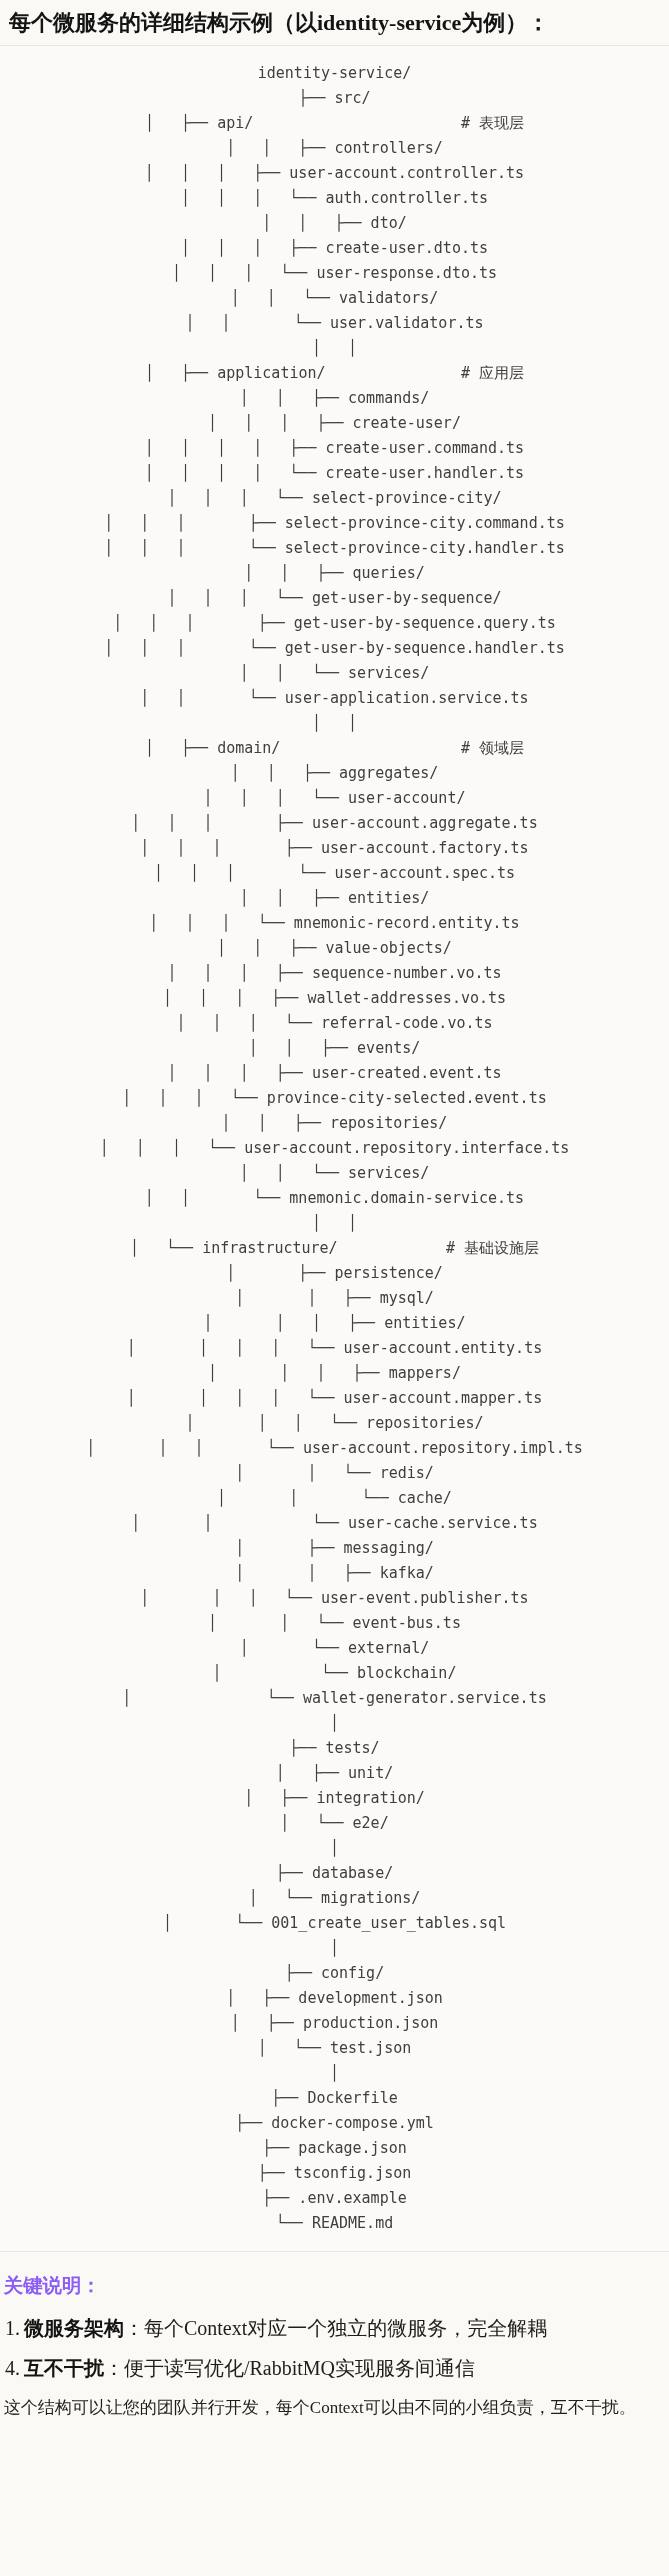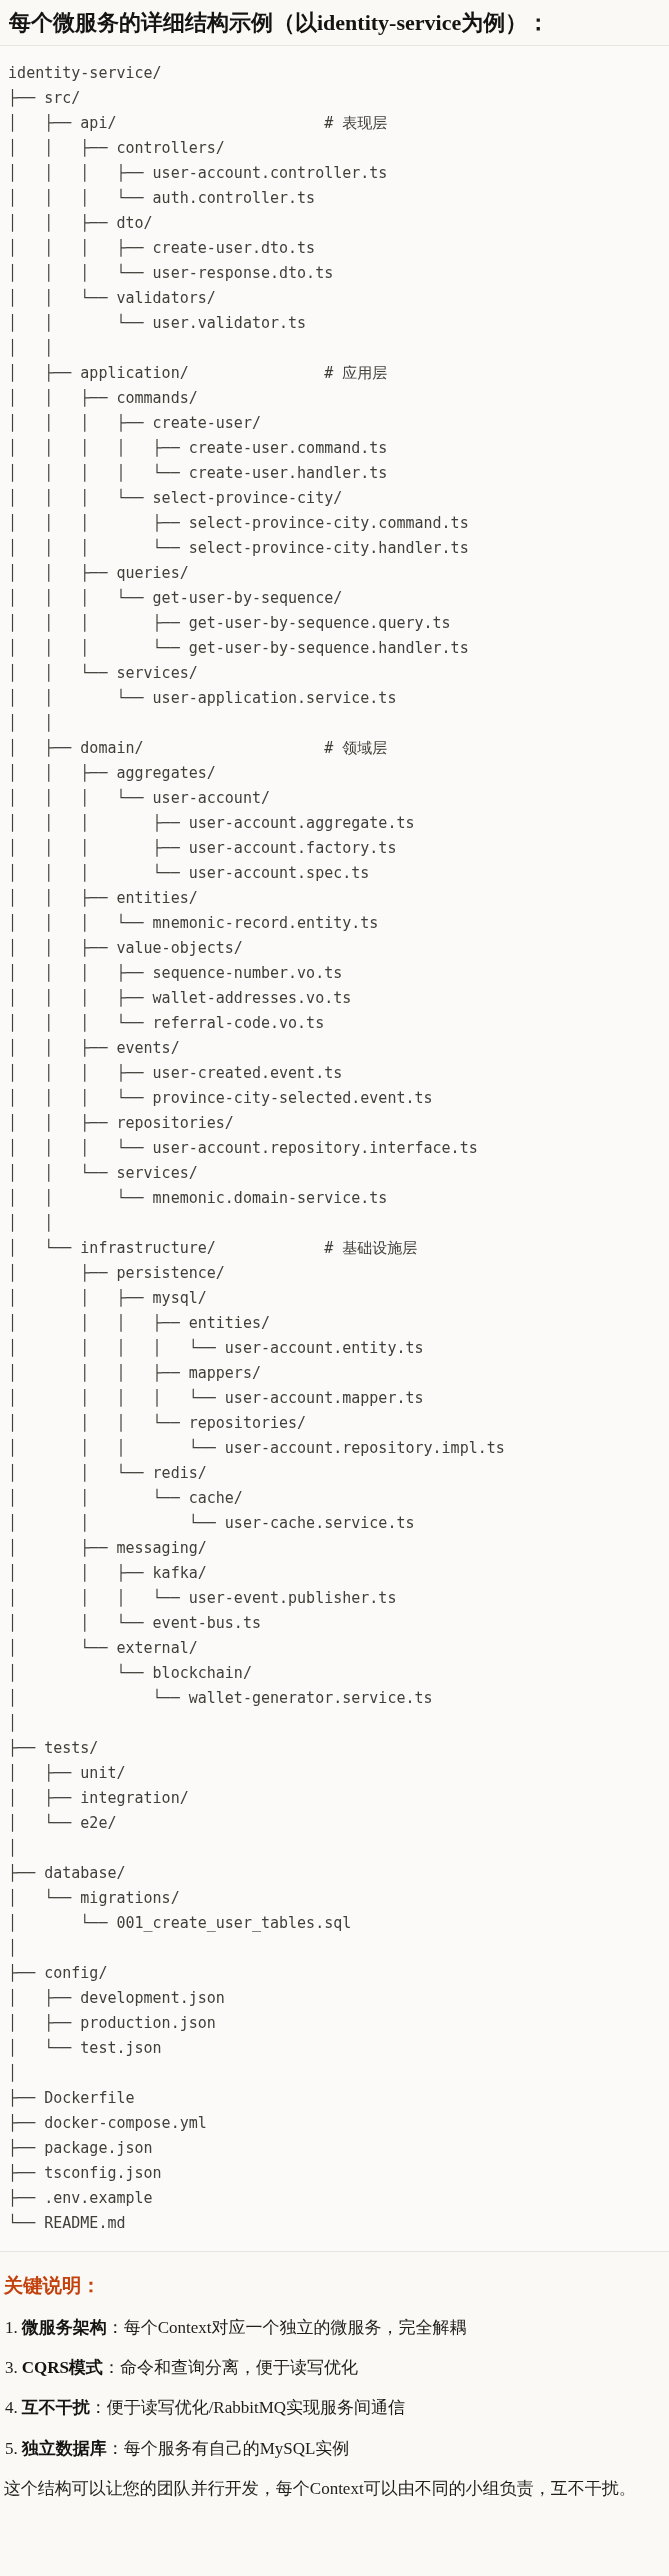--- a/index.html
+++ b/index.html
@@ -27,40 +27,41 @@
     padding: 15px 8.1px;
     background: #FBFAF8;
     border-top: 0.6px solid #E8E6E0;
     border-bottom: 0.6px solid #E8E6E0;
     font-family: "DejaVu Sans Mono", monospace;
     font-size: 15px;
     line-height: 25px;
     color: #40403B;
     white-space: pre;
     overflow: hidden;
+    text-align: center;
   }
 
   .notes { padding: 0 3.8px; }
 
   h2.notes-heading {
     margin: 20px 0 0 0;
     font-size: 19.4px;
     line-height: 27.5px;
     font-weight: bold;
-    color: #c2410c;
+    color: #8b5cf6;
   }
 
   ol.notes-list {
     list-style: none;
     margin: 0;
     padding: 0 0 0 1.3px;
   }
   ol.notes-list li {
     margin: 16.3px 0 0 0;
-    font-size: 17px;
+    font-size: 20px;
     line-height: 24px;
   }
   ol.notes-list .num { margin-right: 3.8px; }
   ol.notes-list strong { font-weight: bold; color: #141413; }
 
   p.notes-footer {
     margin: 16.3px 0 15px 0;
     font-size: 17px;
     line-height: 24px;
   }
@@ -158,22 +159,20 @@
 ├── package.json
 ├── tsconfig.json
 ├── .env.example
 └── README.md</pre>
 
   <div class="notes">
     <h2 class="notes-heading">关键说明：</h2>
 
     <ol class="notes-list">
         <li><span class="num">1.</span><strong>微服务架构</strong><span>：每个Context对应一个独立的微服务，完全解耦</span></li>
-        <li><span class="num">3.</span><strong>CQRS模式</strong><span>：命令和查询分离，便于读写优化</span></li>
         <li><span class="num">4.</span><strong>互不干扰</strong><span>：便于读写优化/RabbitMQ实现服务间通信</span></li>
-        <li><span class="num">5.</span><strong>独立数据库</strong><span>：每个服务有自己的MySQL实例</span></li>
       </ol>
 
     <p class="notes-footer">这个结构可以让您的团队并行开发，每个Context可以由不同的小组负责，互不干扰。</p>
   </div>
 
 </div>
 
 
 </body></html>

